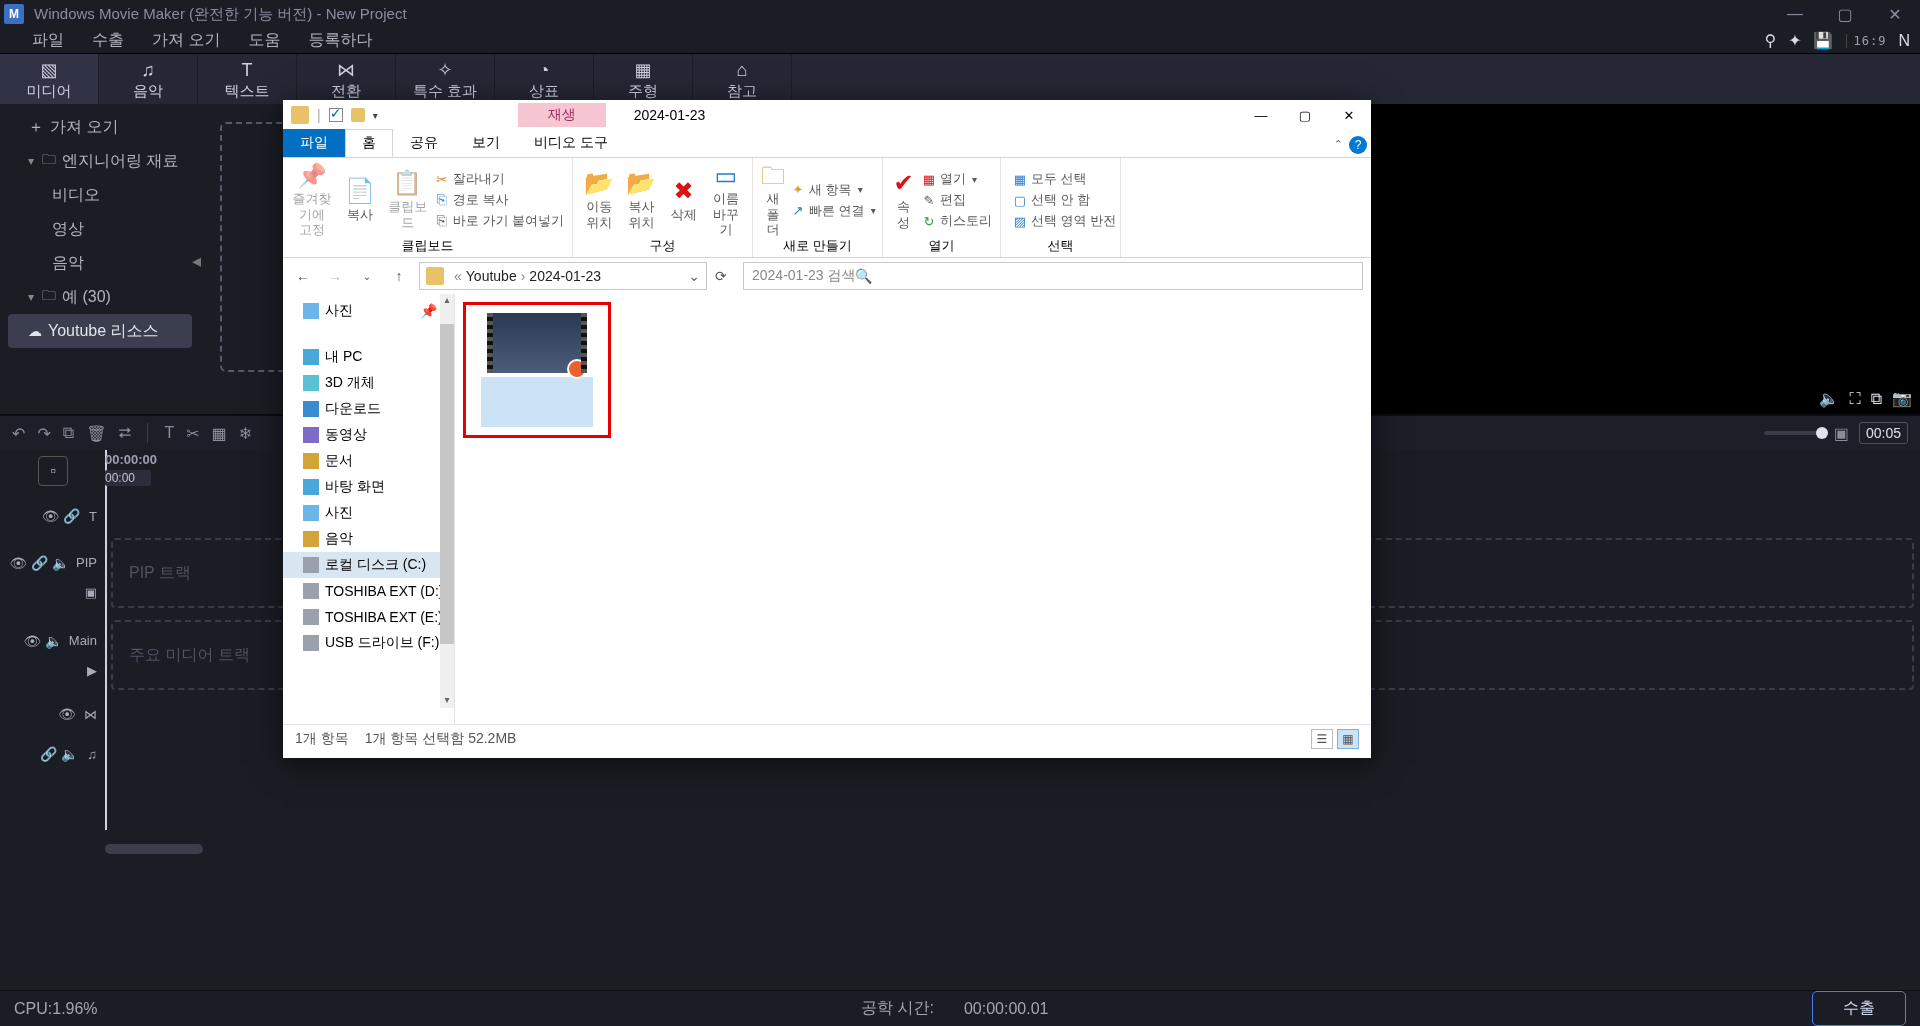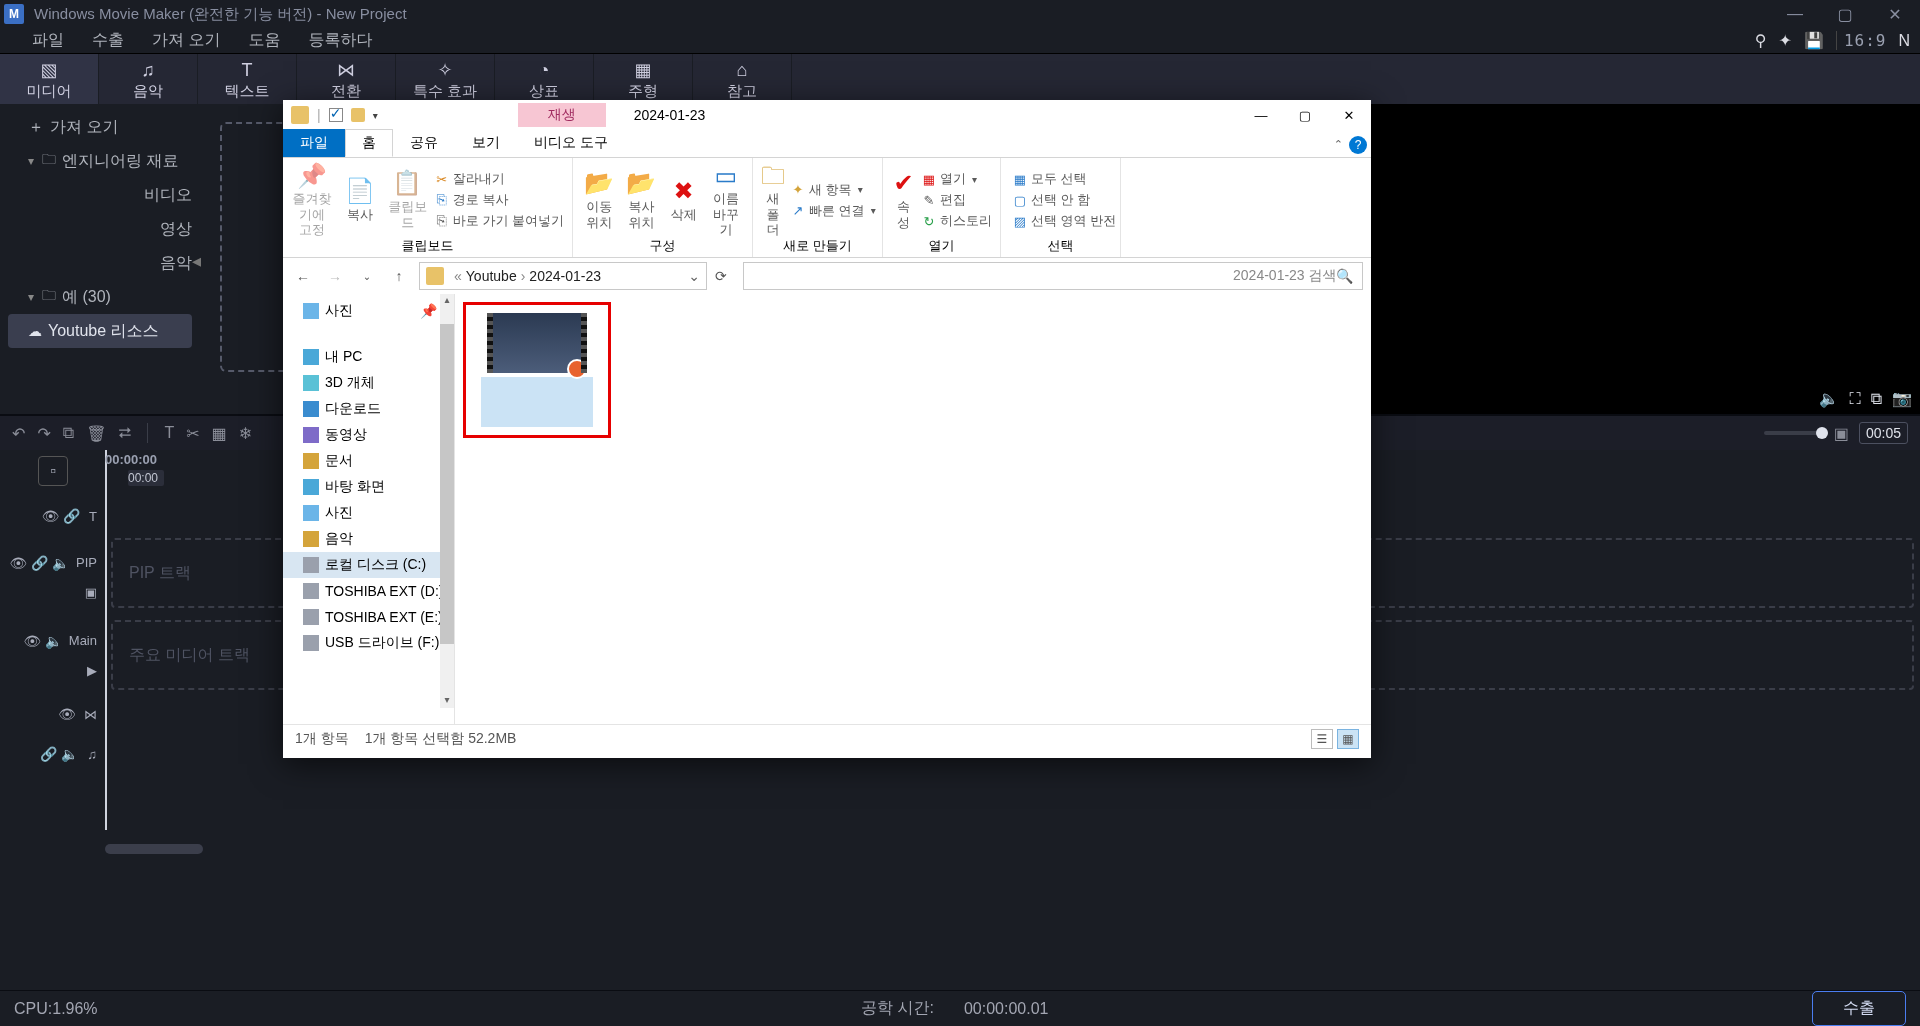--- a/index.html
+++ b/index.html
@@ -9,34 +9,34 @@
 .title-bar { height: 28px; background: #1a1d24; display: flex; align-items: center; padding-left: 4px; }
 .title-bar .logo-box { width: 20px; height: 20px; background: #3b6fc4; display: flex; align-items: center; justify-content: center; color: #fff; font-size: 12px; font-weight: bold; border-radius: 2px; }
 .title-bar .title-text { margin-left: 10px; font-size: 15px; color: #888ea0; }
 .title-bar .win-ctrls { margin-left: auto; display: flex; }
 .title-bar .win-ctrls div { width: 50px; height: 28px; display: flex; align-items: center; justify-content: center; color: #888ea0; }
 
 
 .menu-bar { height: 26px; background: #1a1d24; display: flex; align-items: center; padding-left: 18px; border-bottom: 1px solid #000; }
 .menu-bar .menu-item { padding: 0 14px; font-size: 16px; color: #b0b4bc; }
 .menu-bar .right-icons { margin-left: auto; display: flex; align-items: center; margin-right: 10px; gap: 12px; color: #dcdde4; }
-.menu-bar .aspect { border-left: 1px solid #444; padding-left: 7px; font-size: 16px; letter-spacing: 1px; font-family: monospace; color: #9aa0b0;}
+.menu-bar .aspect { border-left: 1px solid #444; padding-left: 7px; font-size: 12px; letter-spacing: 1px; font-family: monospace; color: #9aa0b0;}
 .menu-bar .n-badge { color: #dcdde4; font-size: 16px; }
 
 
 .tool-tabs { height: 50px; background: #252734; display: flex; align-items: center; }
 .tool-tabs .tab { width: 99px; height: 50px; display: flex; flex-direction: column; align-items: center; justify-content: center; color: #cfcfe0; border-right: 1px solid #1a1d24; font-size: 15px; }
 .tool-tabs .tab .tab-icon { font-size: 18px; height: 24px; line-height: 24px; }
 .tool-tabs .tab.active { background: #303345; }
 
 
 .content-row { display: flex; height: 310px; }
 .left-panel { width: 200px; background: #1a1d24; padding: 6px 8px; }
 .left-panel .sub-item { height: 34px; display: flex; align-items: center; padding-left: 20px; font-size: 16px; border-radius: 4px; }
-.left-panel .sub-item.child { padding-left: 44px; justify-content: flex-end; }
+.left-panel .sub-item.child { padding-left: 44px; }
 .left-panel .sub-item.selected { background: #3a3e4f; color: #e0e3ec; }
 .left-panel .chev { margin-right: 8px; font-size: 12px; color: #888; }
 .left-panel .cloud-icon { margin-right: 6px; font-size: 14px; }
 .left-panel .plus-icon { margin-right: 6px; }
 .left-panel .folder-ic { margin-right: 6px; font-size: 14px; }
 
 .drop-area { margin: 18px 18px 0 18px; flex: 0 0 70px; }
 .drop-box { width: 70px; height: 250px; border: 2px dashed #565a6a; border-radius: 6px; margin-left: 2px; }
 .collapse-handle { position: absolute; left: 192px; top: 250px; color: #777; font-size: 18px; }
 
@@ -59,21 +59,21 @@
 .track-label .icons { display: flex; gap: 4px; font-size: 14px; }
 .track-label.double { height: 78px; flex-direction: column; justify-content: center; align-items: flex-end; }
 .track-label.double .rowz { display: flex; gap: 6px; align-items: center; }
 .track-label.final { height: 40px; }
 .thumbnail-anchor { height: 44px; padding-left: 38px; padding-top: 6px; }
 .anchor-box { width: 30px; height: 30px; border: 1px solid #555; border-radius: 4px; display: flex; align-items: center; justify-content: center; color: #a8acba; }
 
 .track-area { flex: 1; background: #1a1d24; position: relative; }
 .ruler { height: 44px; position: relative; }
 .ruler .time0 { position: absolute; left: 0; top: 2px; font-size: 13px; color: #9aa0b0; font-weight: bold; }
-.ruler .time-small { position: absolute; left: 0; top: 20px; font-size: 12px; background: #2b2e3a; color: #c2c6d2; padding: 1px 6px 1px 0; border-radius: 2px; margin-left: 23px; }
+.ruler .time-small { position: absolute; left: 0; top: 20px; font-size: 12px; background: #2b2e3a; color: #c2c6d2; padding: 1px 16px 1px 0; border-radius: 2px; }
 .playhead { position: absolute; left: 0; top: 0; width: 2px; height: 380px; background: #cfd3de; }
 .track-strip { height: 78px; margin-bottom: 4px; }
 .track-placeholder { margin: 4px 6px; height: 70px; border: 2px dashed #3a3d48; border-radius: 4px; display: flex; align-items: center; padding-left: 16px; color: #4f5362; font-size: 16px; }
 .scrollbar-h { position: absolute; left: 0; bottom: -4px; width: 98px; height: 10px; background: #3b3e4b; border-radius: 5px; }
 
 
 .status-bar { position: absolute; bottom: 0; left: 0; right: 0; height: 36px; background: #1a1d24; border-top: 1px solid #0a0c12; display: flex; align-items: center; padding: 0 14px; color: #a3a6b2; font-size: 16px; }
 .status-bar .center { margin-left: auto; display: flex; gap: 30px; align-items: center; font-family: monospace; }
 .status-bar .export-btn { margin-left: auto; border: 1px solid #4b7df0; color: #d5ddf4; padding: 6px 30px; border-radius: 5px; font-size: 16px; }
 
@@ -110,21 +110,21 @@
 
 .exp-addr { height: 36px; display: flex; align-items: center; gap: 8px; padding: 0 8px; }
 .navbtn { width: 24px; height: 24px; display: flex; align-items: center; justify-content: center; color: #555; }
 .navbtn.dis { color: #bbb; }
 .addr-box { flex: 1; height: 28px; border: 1px solid #c8c8c8; display: flex; align-items: center; padding: 0 6px; font-size: 14px; position: relative; }
 .addr-box .ic-f { width: 18px; height: 18px; background: #e8c268; border-radius: 2px; margin-right: 6px; }
 .addr-box .crumb { color: #222; }
 .addr-box .sep2 { color: #888; margin: 0 4px; }
 .addr-box .chev-end { margin-left: auto; color: #666; }
 .refresh-ic { width: 20px; color: #555; }
-.search-box { width: 620px; height: 28px; border: 1px solid #c8c8c8; display: flex; align-items: center; padding: 0 8px; font-size: 14px; color: #888; justify-content: flex-end; }
+.search-box { width: 620px; height: 28px; border: 1px solid #c8c8c8; display: flex; align-items: center; padding: 0 8px; font-size: 14px; color: #888; justify-content: flex-start; }
 
 .exp-body { height: 430px; display: flex; }
 .nav-pane { width: 172px; border-right: 1px solid #e4e4e4; overflow: hidden; padding-top: 4px; position: relative; }
 .nav-pane::after { content: ""; position: absolute; right: 0; top: 0; width: 8px; height: 100%; }
 .nav-item { height: 26px; display: flex; align-items: center; padding-left: 20px; font-size: 14px; gap: 6px; }
 .nav-item .ni-ic { width: 16px; height: 16px; display: inline-block; }
 .nav-item.selected { background: #d8e6f2; }
 .nav-scroll-thumb { position: absolute; right: 0; top: 0; bottom: 16px; width: 14px; background: #f0f0f0; }
 .nav-scroll-thumb .thumb { position: absolute; top: 30px; width: 14px; height: 320px; background: #c6c6c6; }
 .nav-scroll-thumb .arr { position: absolute; left: 0; width: 14px; height: 14px; text-align: center; font-size: 10px; color: #666; }

